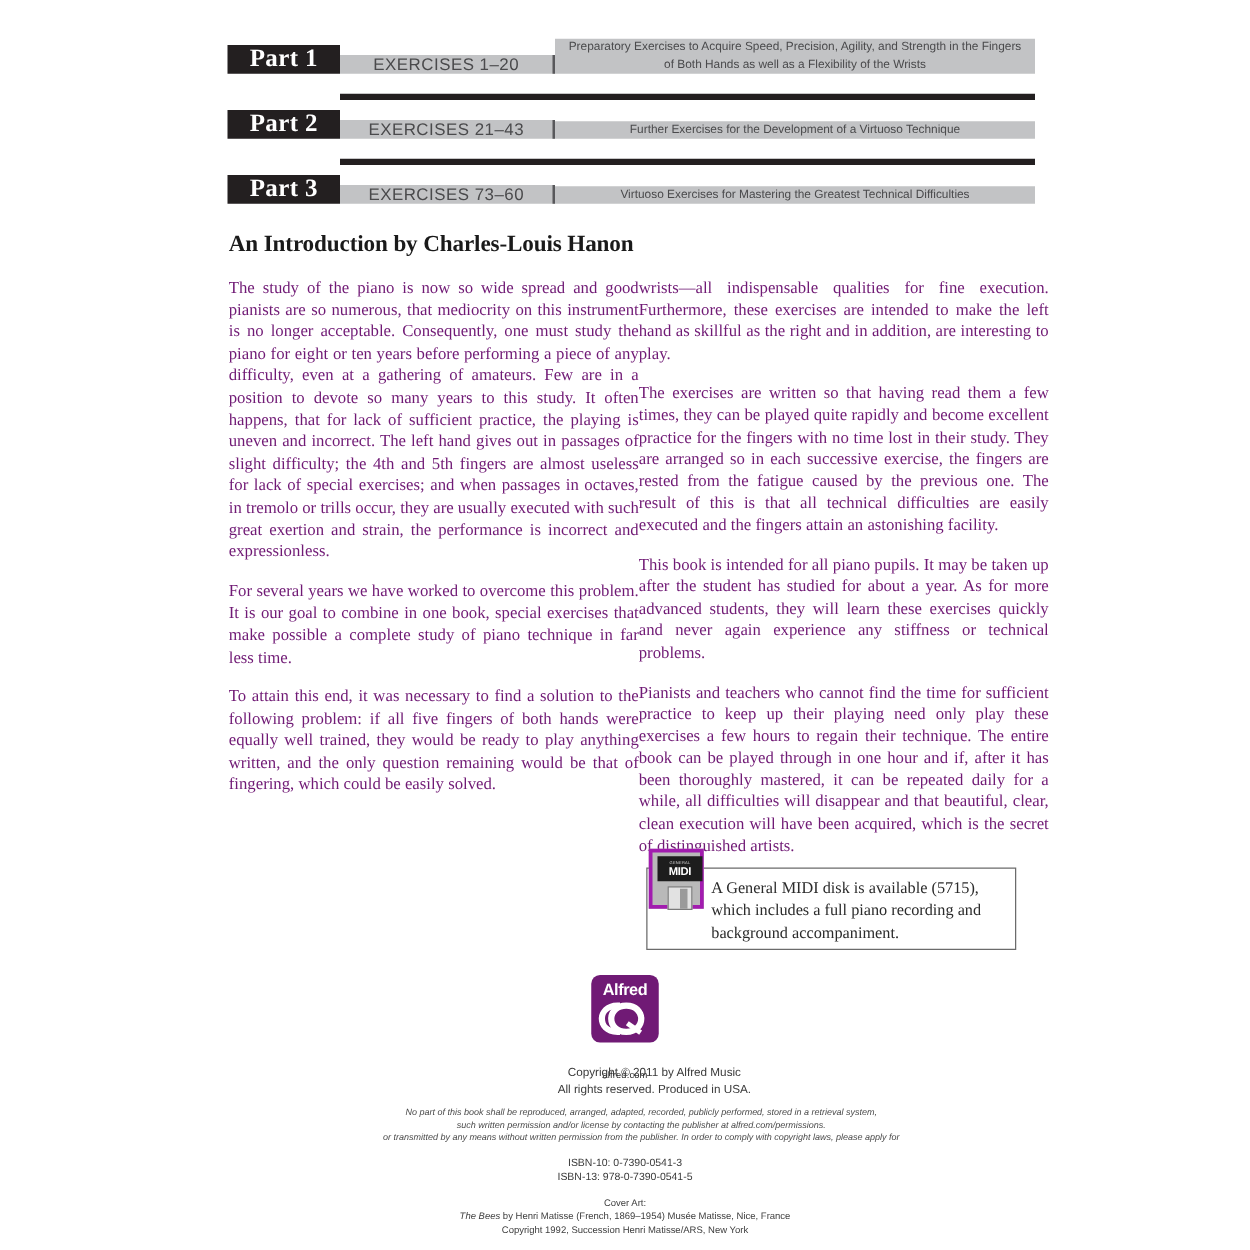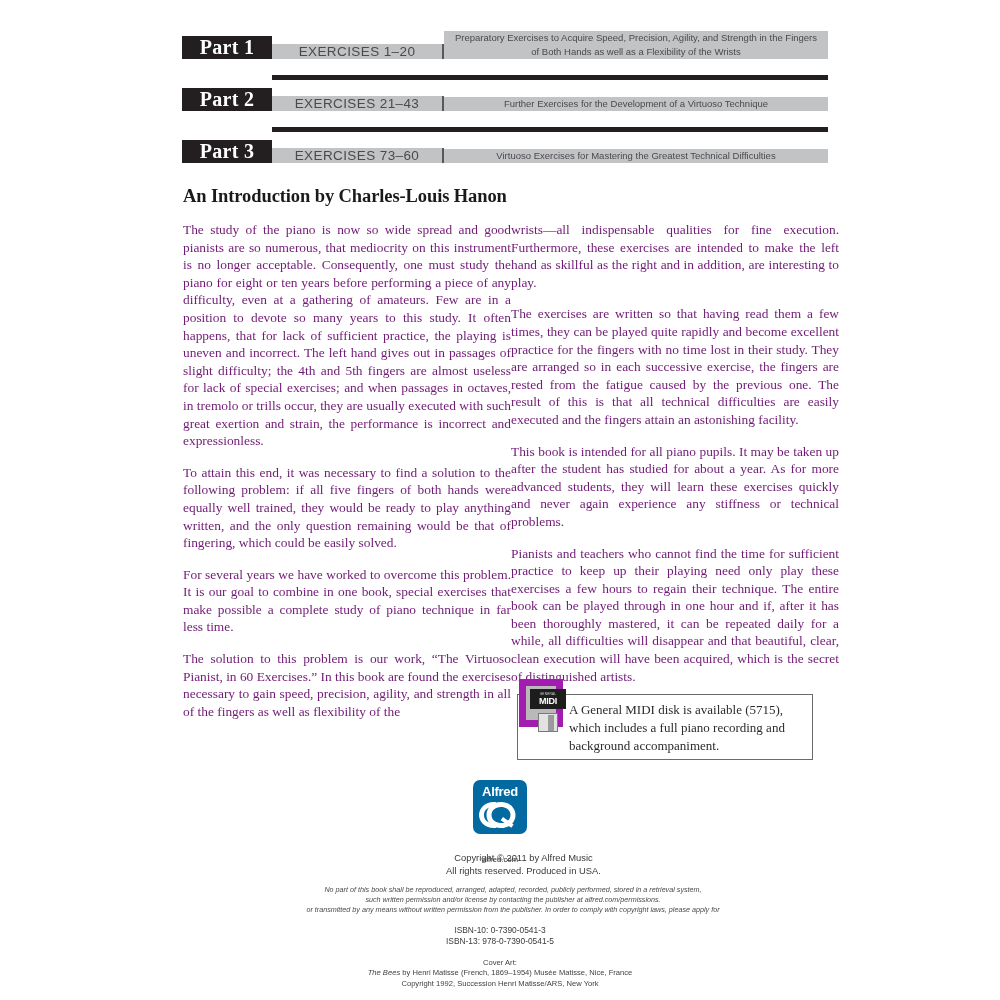--- a/index.html
+++ b/index.html
@@ -137,21 +137,21 @@
     top: 679px;
     width: 46px;
     height: 50px;
   }
   .disk-body {
     position: absolute;
     left: 0; top: 0;
     width: 44px;
     height: 48px;
     background: #b9b9b9;
-    border: 7px solid #a21caf;
+    border: 3px solid #a21caf;
     box-sizing: border-box;
   }
   .disk-label {
     position: absolute;
     left: 4px; top: 3px;
     width: 36px;
     height: 20px;
     background: #1d1d1d;
     display: flex;
     flex-direction: column;
@@ -206,21 +206,21 @@
   .alfred-logo {
     position: absolute;
     left: 472px;
     top: 780px;
     width: 56px;
     text-align: center;
   }
   .alfred-mark {
     width: 54px;
     height: 54px;
-    background: #0369a1;
+    background: #701a75;
     border-radius: 7px;
     position: relative;
     margin: 0 auto;
     overflow: hidden;
   }
   .alfred-word {
     position: absolute;
     left: 0; right: 0;
     top: 4px;
     color: #ffffff;
@@ -311,23 +311,22 @@
       <div class="part-exercises">EXERCISES 73–60</div>
       <div class="part-desc">Virtuoso Exercises for Mastering the Greatest Technical Difficulties</div>
     </div>
 
   </div>
 
   <div class="headline">An Introduction by Charles-Louis Hanon</div>
 
   <div class="col left">
     <p>The study of the piano is now so wide spread and good pianists are so numerous, that mediocrity on this instrument is no longer acceptable.  Consequently, one must study the piano for eight or ten years before performing a piece of any difficulty, even at a gathering of amateurs.  Few are in a position to devote so many years to this study.  It often happens, that for lack of sufficient practice, the playing is uneven and incorrect.  The left hand gives out in passages of slight difficulty; the 4th and 5th fingers are almost useless for lack of special exercises; and when passages in octaves, in tremolo or trills occur, they are usually executed with such great exertion and strain, the performance is incorrect and expressionless.</p>
+    <p>For several years we have worked to overcome this problem.  It is our goal to combine in one book, special exercises that make possible a complete study of piano technique in far less time.</p>
     <p>To attain this end, it was necessary to find a solution to the following problem: if all five fingers of both hands were equally well trained, they would be ready to play anything written, and the only question remaining would be that of fingering, which could be easily solved.</p>
-    <p>For several years we have worked to overcome this problem.  It is our goal to combine in one book, special exercises that make possible a complete study of piano technique in far less time.</p>
-    <p>The solution to this problem is our work, “The Virtuoso Pianist, in 60 Exercises.”  In this book are found the exercises necessary to gain speed, precision, agility, and strength in all of the fingers as well as flexibility of the</p>
   </div>
 
   <div class="col right">
     <p>wrists—all indispensable qualities for fine execution.  Furthermore, these exercises are intended to make the left hand as skillful as the right and in addition, are interesting to play.</p>
     <p>The exercises are written so that having read them a few times, they can be played quite rapidly and become excellent practice for the fingers with no time lost in their study.  They are arranged so in each successive exercise, the fingers are rested from the fatigue caused by the previous one.  The result of this is that all technical difficulties are easily executed and the fingers attain an astonishing facility.</p>
     <p>This book is intended for all piano pupils.  It may be taken up after the student has studied for about a year.  As for more advanced students, they will learn these exercises quickly and never again experience any stiffness or technical problems.</p>
     <p>Pianists and teachers who cannot find the time for sufficient practice to keep up their playing need only play these exercises a few hours to regain their technique.  The entire book can be played through in one hour and if, after it has been thoroughly mastered, it can be repeated daily for a while, all difficulties will disappear and that beautiful, clear, clean execution will have been acquired, which is the secret of distinguished artists.</p>
   </div>
 
   <div class="midi-box"></div>

